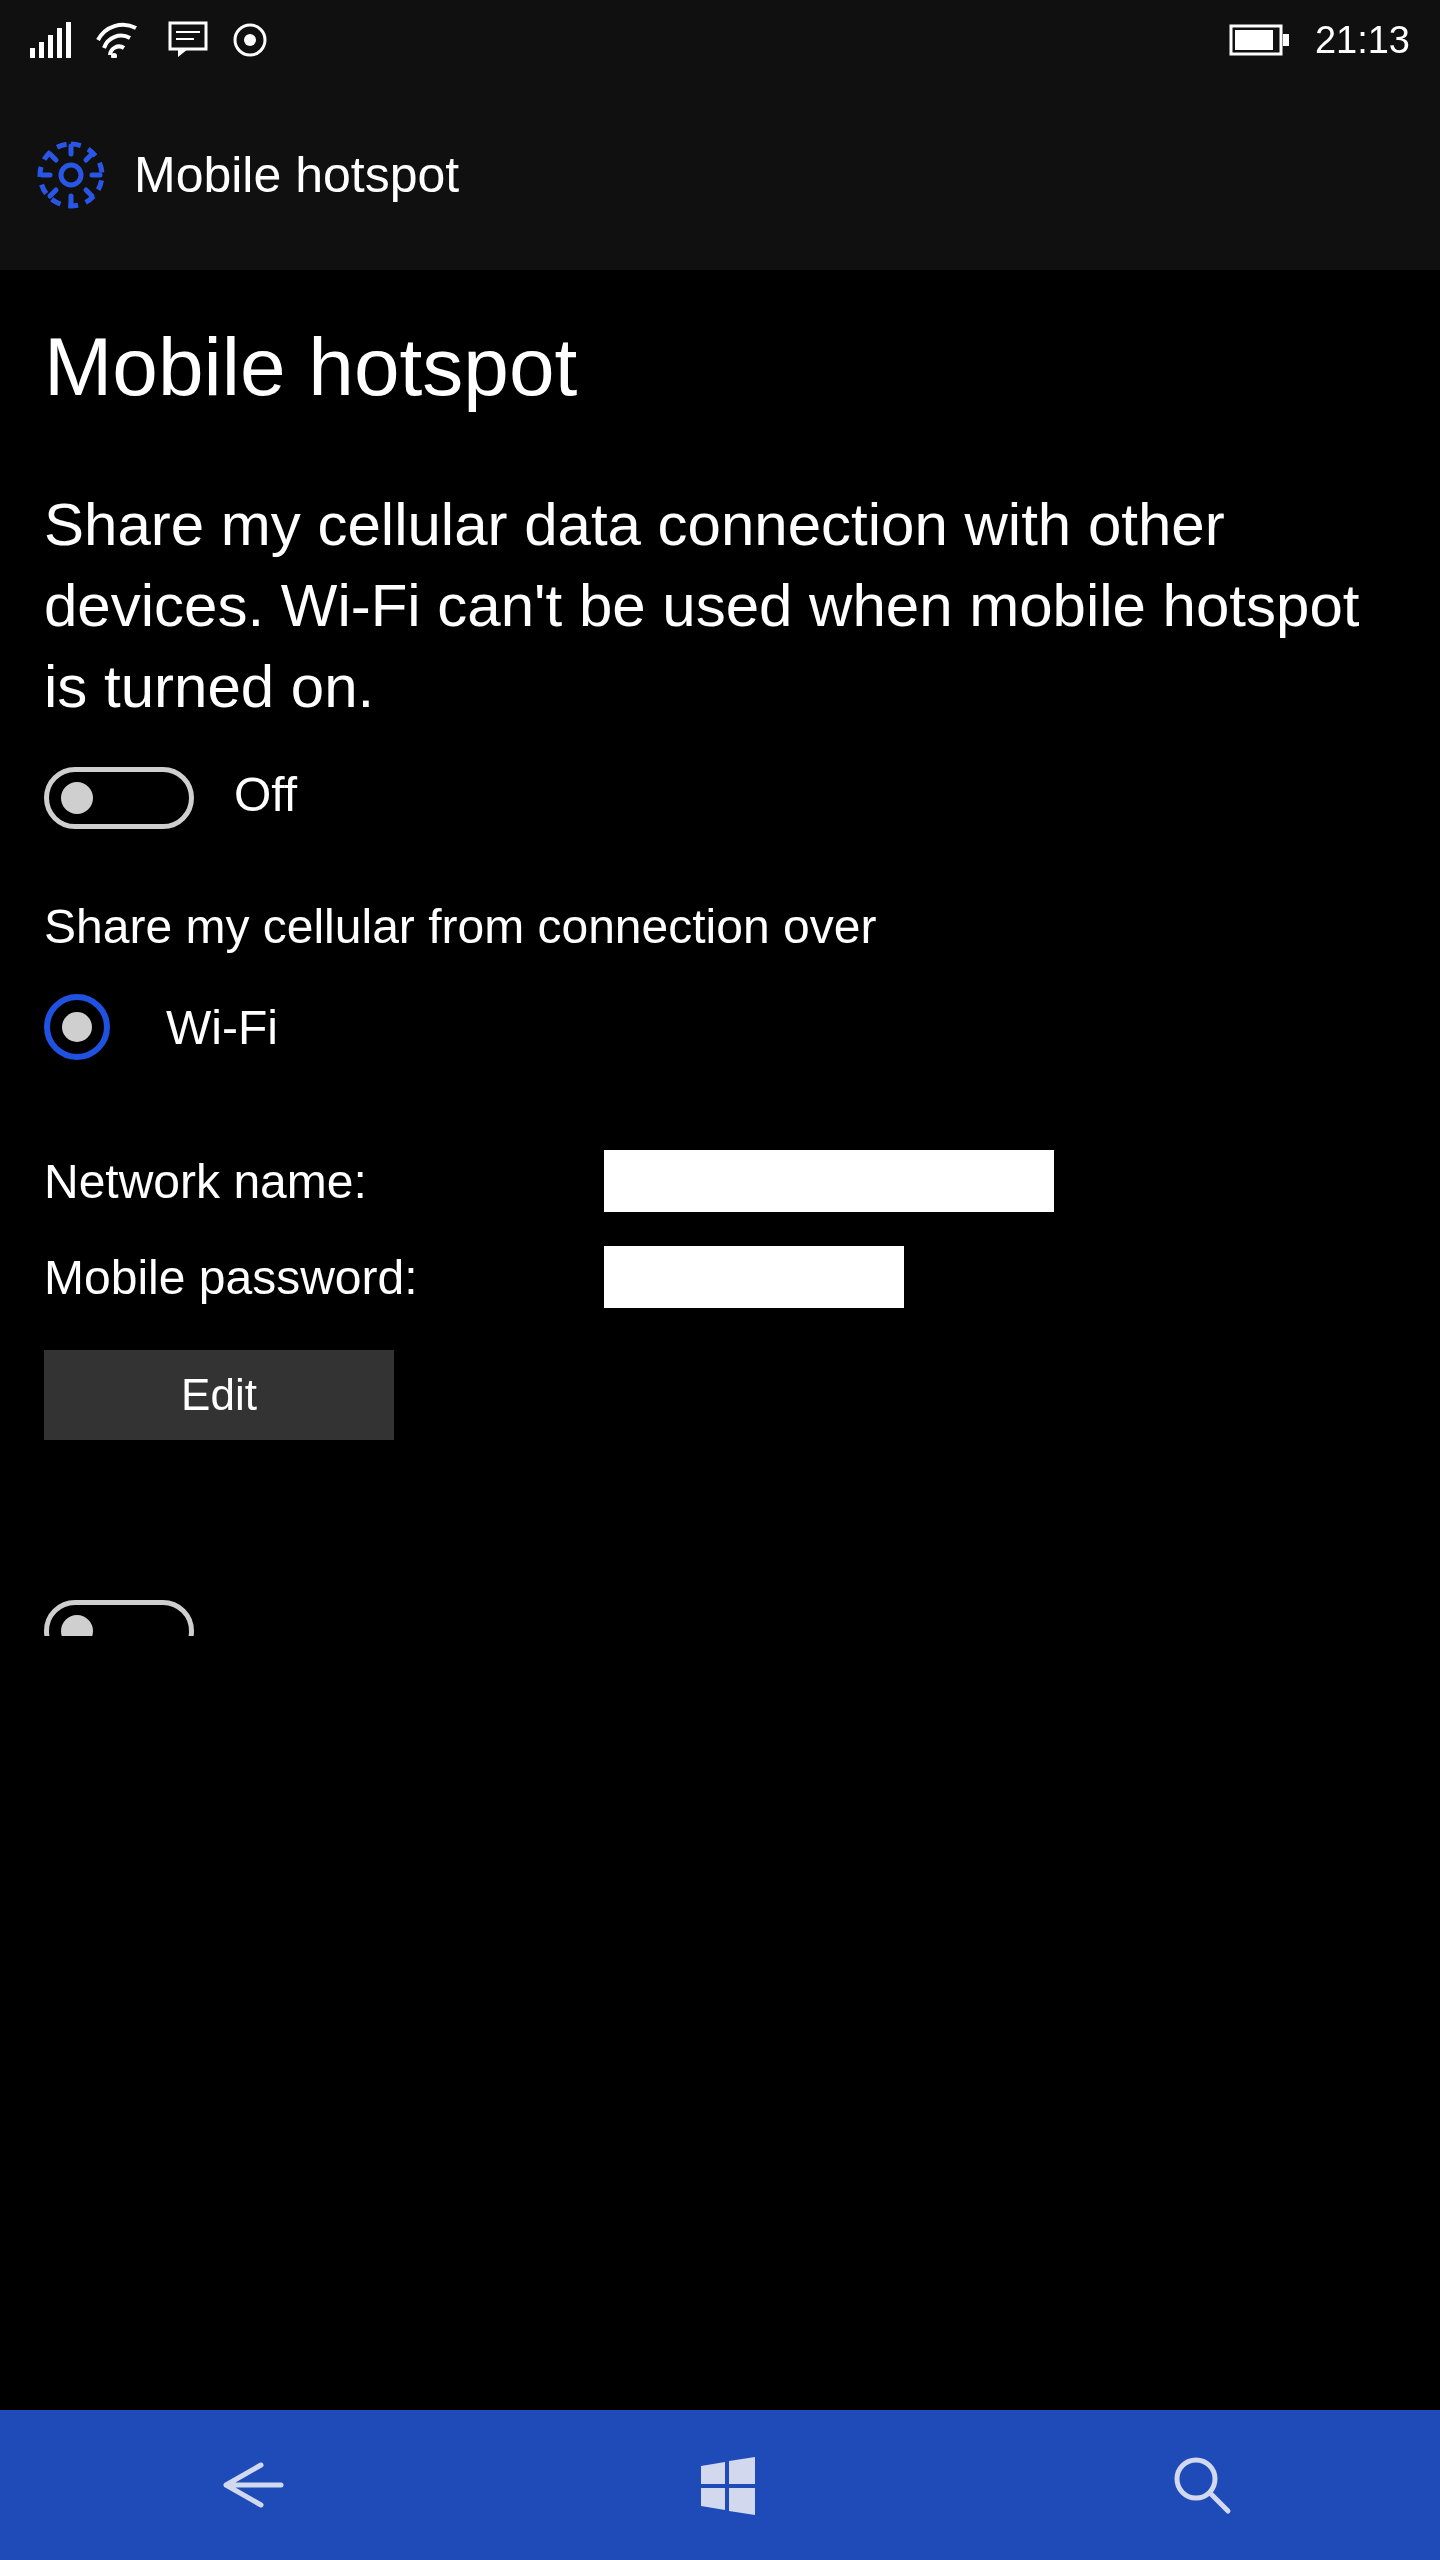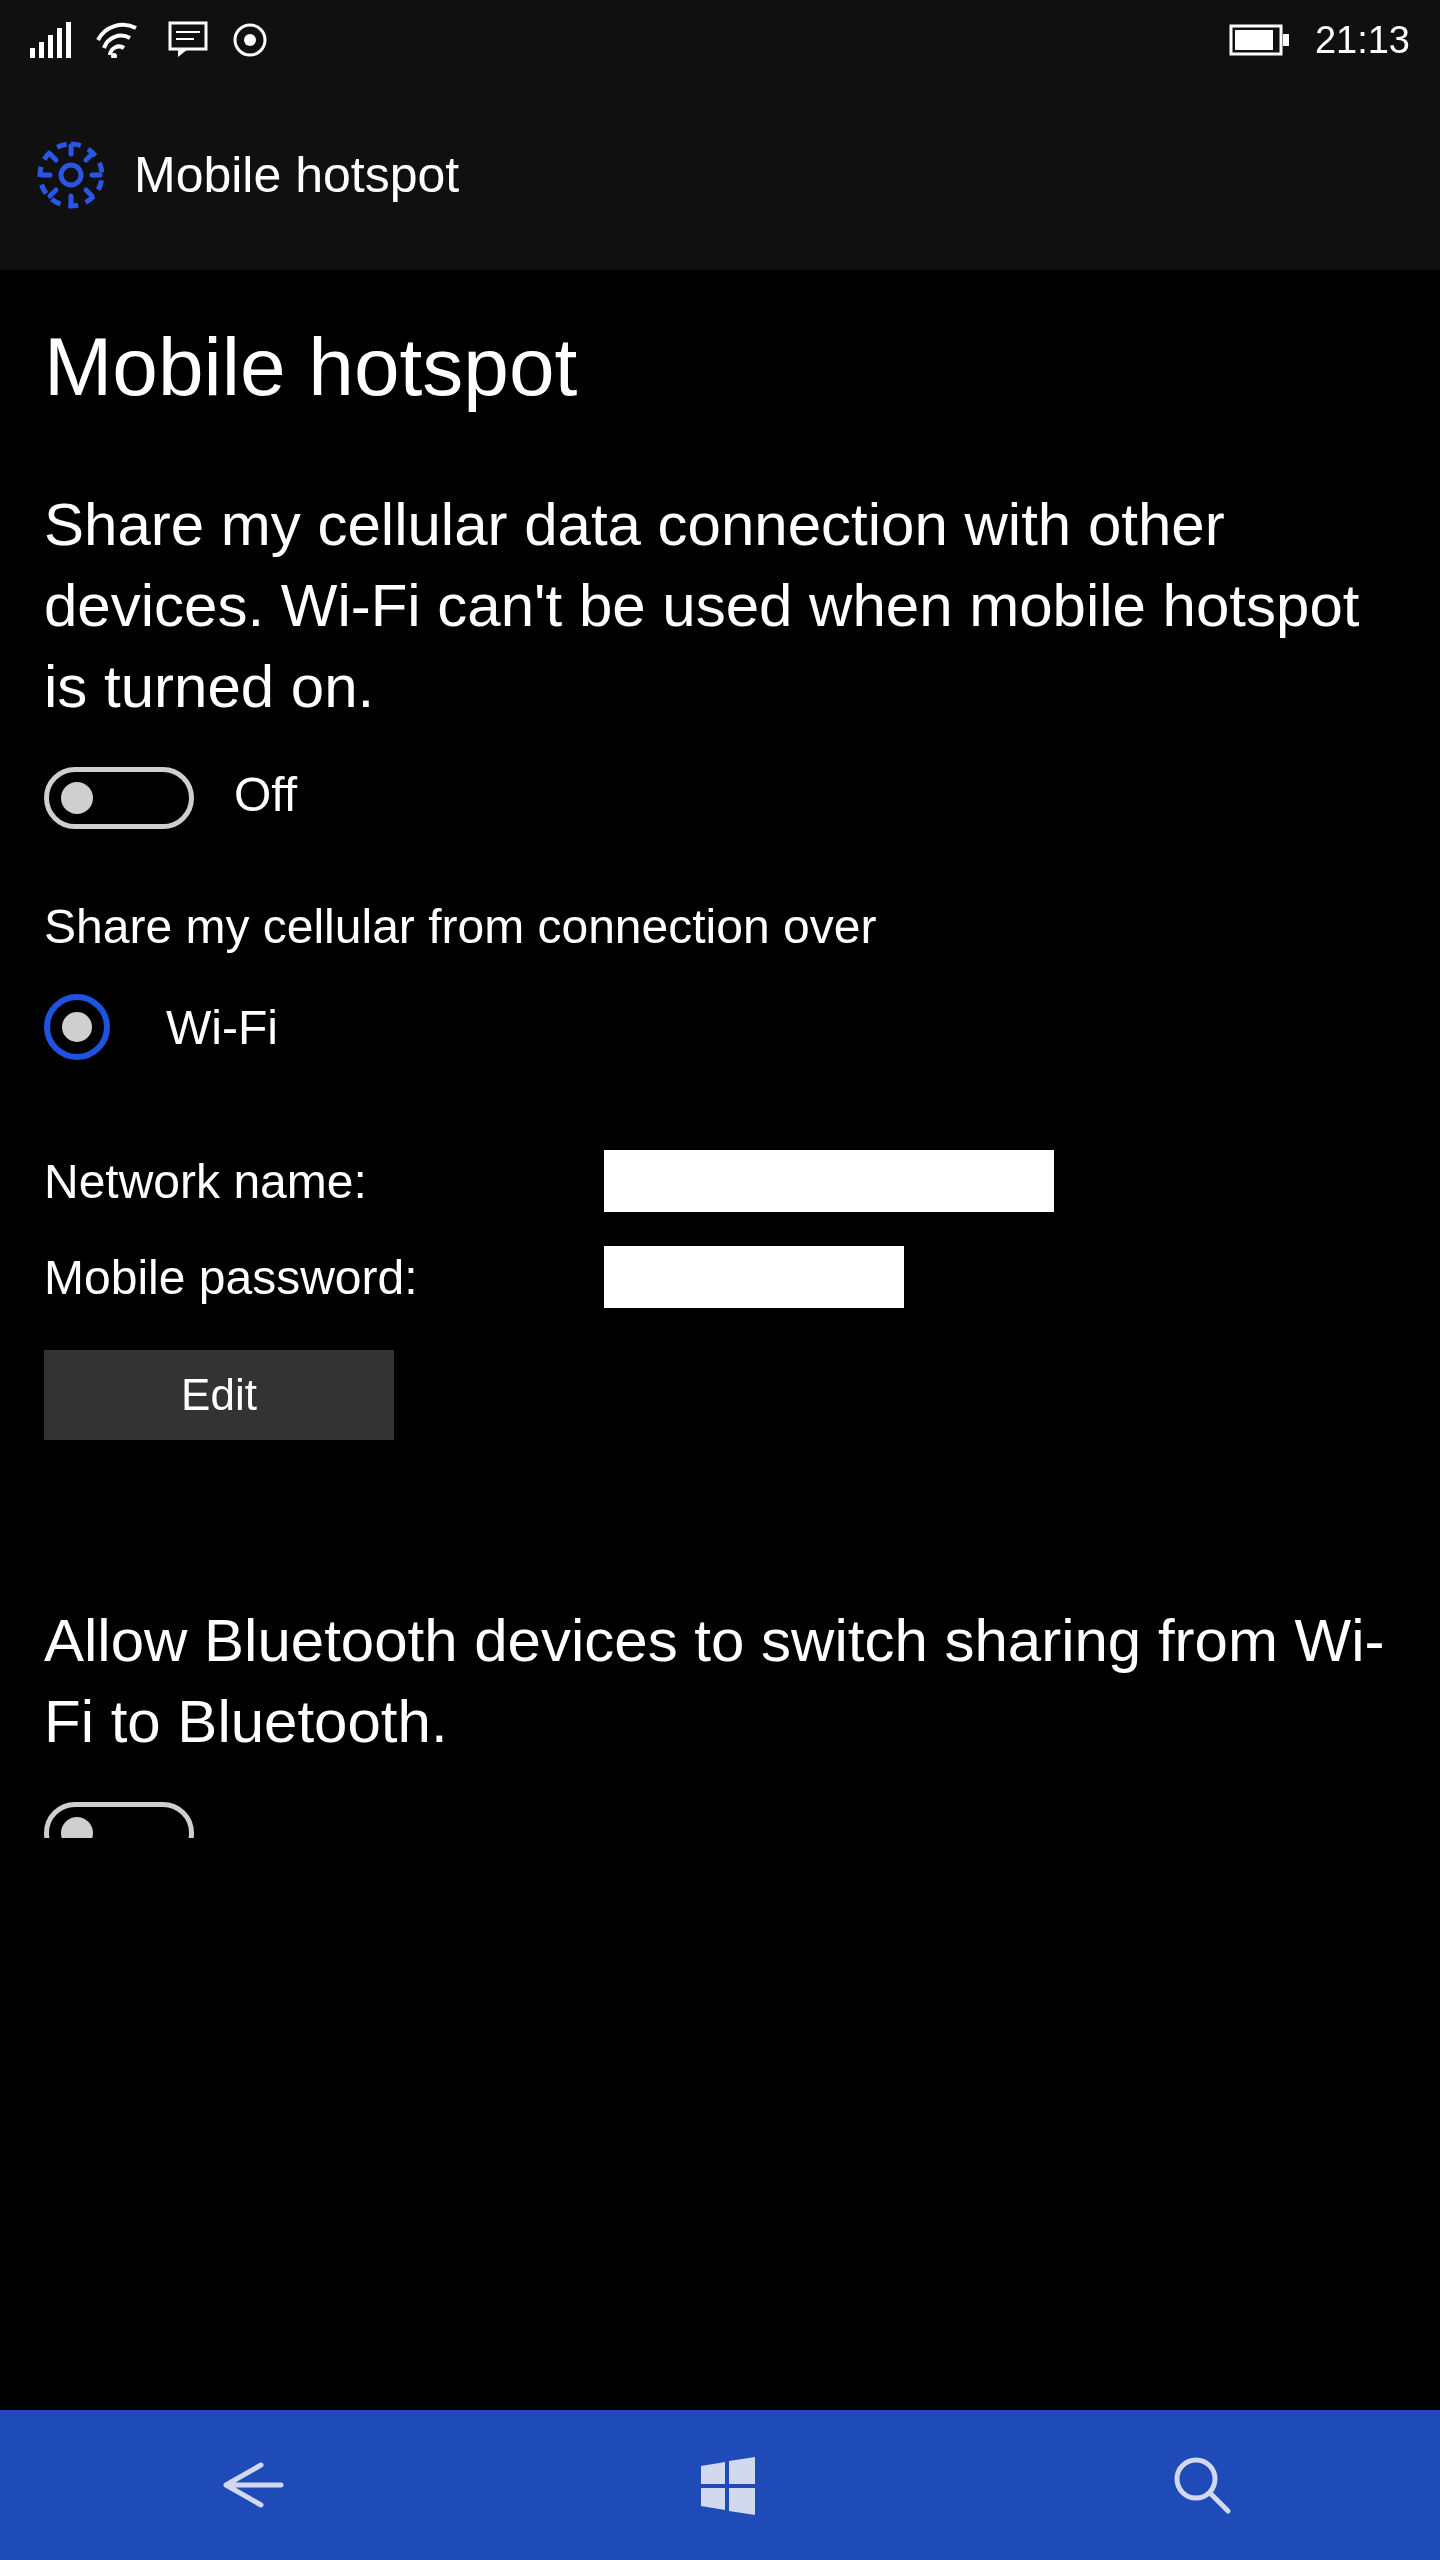--- a/index.html
+++ b/index.html
@@ -167,21 +167,20 @@
       <div class="network-value-box name"></div>
     </div>
     <div class="network-row">
       <span class="network-label">Mobile password:</span>
       <div class="network-value-box password"></div>
     </div>
     <button class="edit-button">Edit</button>
   </div>
 
   <div class="bluetooth-section">
-    <p class="description">Allow Bluetooth devices to switch sharing from Wi-Fi to Bluetooth.</p>
     <div class="toggle-row" style="margin-bottom:0; overflow:hidden; height:36px;">
       <div class="toggle">
         <div class="toggle-knob"></div>
       </div>
       <span class="toggle-label" style="opacity:0;">Off</span>
     </div>
   </div>
 </div>
 
 <div class="nav-bar">

